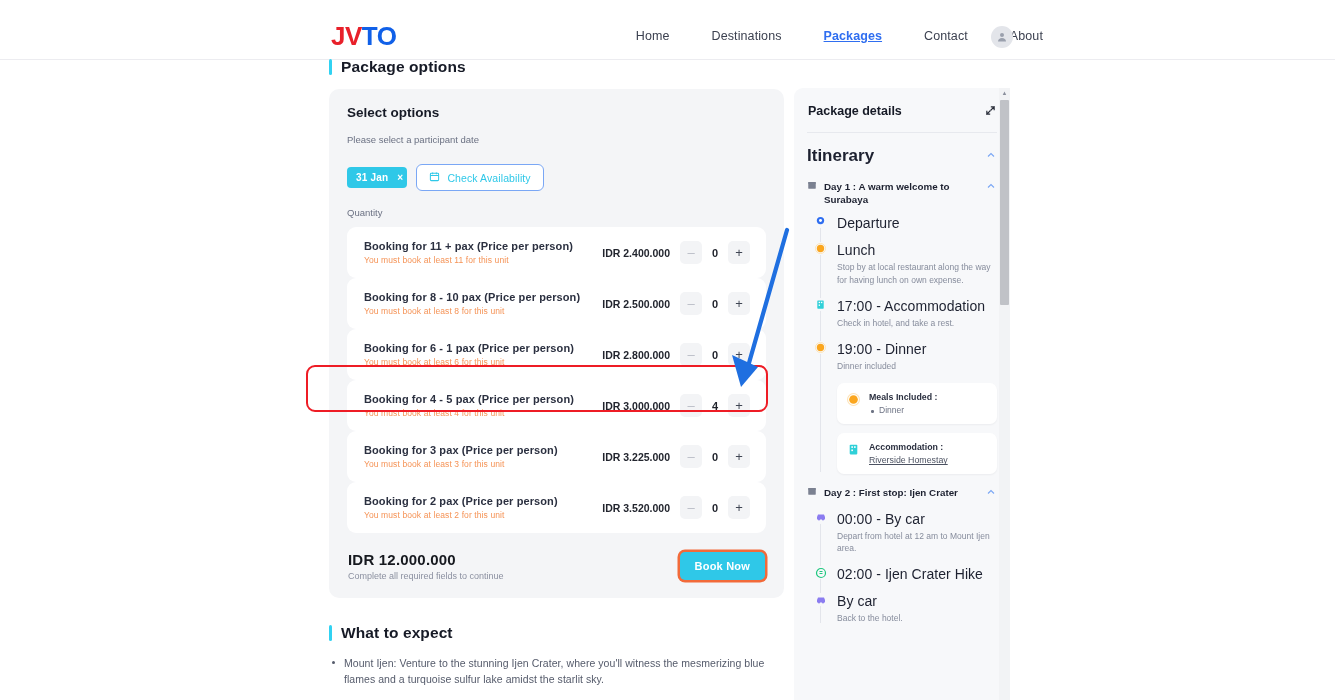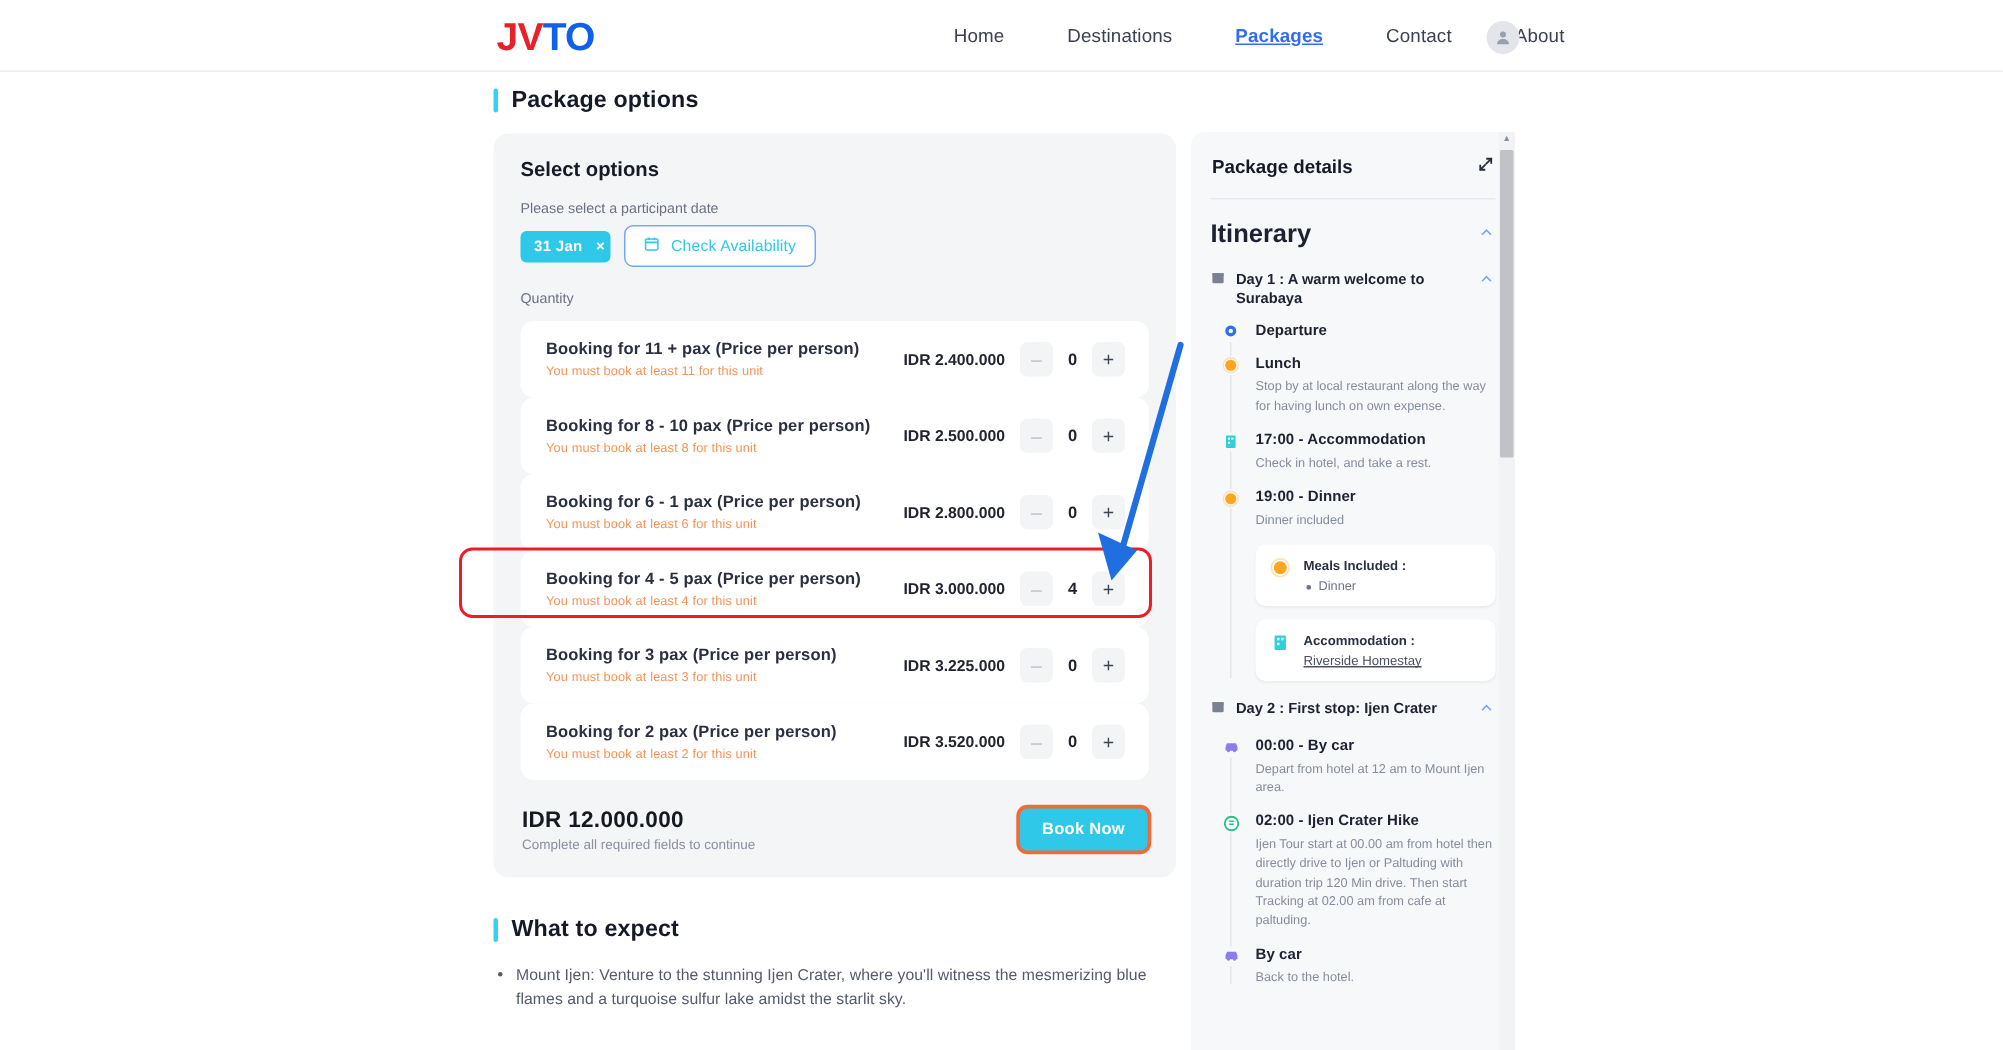--- a/index.html
+++ b/index.html
@@ -8,21 +8,21 @@
     width: 1335px; height: 700px;
     background: #ffffff;
     font-family: "Liberation Sans", sans-serif;
     color: #2b2f3a;
     overflow: hidden;
   }
   .page { position: relative; width: 1335px; height: 700px; background:#fff; }
 
   
   .header {
-    position: absolute; left: 0; top: 0; width: 1335px; height: 48px;
+    position: absolute; left: 0; top: 12px; width: 1335px; height: 48px;
     background: #fff;
     border-bottom: 1px solid #ececf0;
     padding-left: 36px;
   }
   .header-inner {
     position: absolute; left: 227px; top: 0; width: 890px; height: 48px;
     display: flex; align-items: center;
   }
   .logo {
     font-size: 26px; font-weight: 700; letter-spacing: -0.5px;
@@ -50,21 +50,21 @@
     display: flex; align-items: center; gap: 9px;
     font-size: 15.5px; font-weight: 700; color: #161a26;
     margin-bottom: 13px; letter-spacing: .1px;
   }
   .section-bar { width: 3px; height: 16px; background: #31d2f2; border-radius: 2px; display:block; }
 
   .panel {
     background: #f4f5f7; border-radius: 10px; padding: 16px 18px 16px 18px;
   }
   .panel-title { font-size: 13.5px; font-weight: 700; color:#161a26; margin-bottom: 14px; }
-  .field-label { font-size: 9.5px; color: #6b7183; margin-bottom: 5px; }
+  .field-label { font-size: 9.5px; color: #6b7183; margin-bottom: 19px; }
   .date-row { display: flex; align-items: center; gap: 9px; margin-bottom: 16px; }
   .date-pill {
     background: #2fc8e8; color: #fff; font-size: 10px; font-weight: 700;
     border-radius: 4px; padding: 5px 4px 5px 9px; display: flex; align-items: center; gap: 9px;
     letter-spacing:.2px;
   }
   .date-pill .x { font-size: 10px; font-weight: 600; cursor: pointer; }
   .check-avail {
     background: #fff; border: 1.4px solid #7aa7f5; border-radius: 6px;
     color: #2fc8e8; font-size: 10.5px; font-weight: 400;
@@ -146,21 +146,21 @@
   .timeline::before {
     content: ""; position: absolute; left: 13px; top: 4px; bottom: 2px;
     width: 1.3px; background: #e3e5eb;
   }
   .tl-item { position: relative; padding-left: 23px; margin-bottom: 11px; }
   .tl-dot {
     position: absolute; left: 0; top: 0px; width: 13px; height: 13px;
     display: flex; align-items: center; justify-content: center;
     background: #f7f8fa; border-radius: 50%;
   }
-  .tl-title { font-size: 10px; font-weight: 700; color: #1d2130; letter-spacing:.05px; }
+  .tl-title { font-size: 14px; font-weight: 400; color: #1d2130; letter-spacing:.05px; }
   .tl-desc { font-size: 8.5px; color: #868c9c; line-height: 1.5; margin-top: 3px; }
 
   .info-card {
     background: #fff; border-radius: 7px; padding: 9px 10px;
     display: flex; gap: 9px; align-items: flex-start; margin: 9px 0 9px 23px;
     box-shadow: 0 1px 2px rgba(20,20,40,.05);
   }
   .info-card .ic-txt { font-size: 8.8px; font-weight: 700; color: #2b3040; }
   .info-card .ic-link {
     font-size: 8.8px; color: #4b5161; text-decoration: underline; margin-top: 3px; display:block; cursor:pointer;
@@ -487,21 +487,20 @@
         </div>
 
         <div class="tl-item">
           <span class="tl-dot">
             <svg width="12" height="12" viewBox="0 0 24 24">
                 <circle cx="12" cy="12" r="9" fill="none" stroke="#1fc77f" stroke-width="2.4"></circle>
                 <path d="M9 9h6M9 13h6" stroke="#1fc77f" stroke-width="2.2"></path>
               </svg>
           </span>
           <div class="tl-title">02:00 - Ijen Crater Hike</div>
-          <div class="tl-desc">Ijen Tour start at 00.00 am from hotel then directly drive to Ijen or Paltuding with duration trip 120 Min drive. Then start Tracking at 02.00 am from cafe at paltuding.</div>
         </div>
 
         <div class="tl-item">
           <span class="tl-dot">
             <svg width="12" height="12" viewBox="0 0 24 24" fill="#8b7cf0">
                 <path d="M4 16a1 1 0 001 1h1a2 2 0 004 0h4a2 2 0 004 0h1a1 1 0 001-1v-4l-2-5H6l-2 5z"></path>
               </svg>
           </span>
           <div class="tl-title">By car</div>
           <div class="tl-desc">Back to the hotel.</div>

